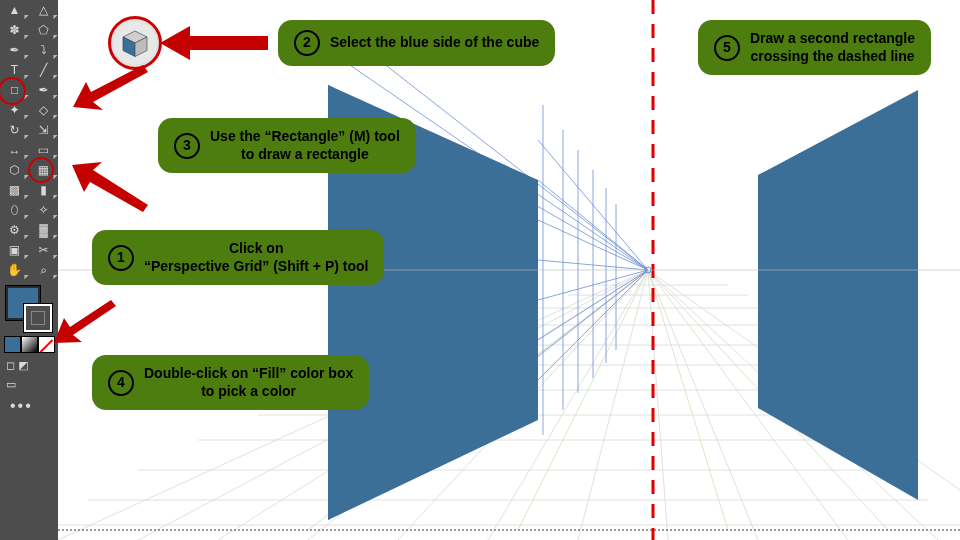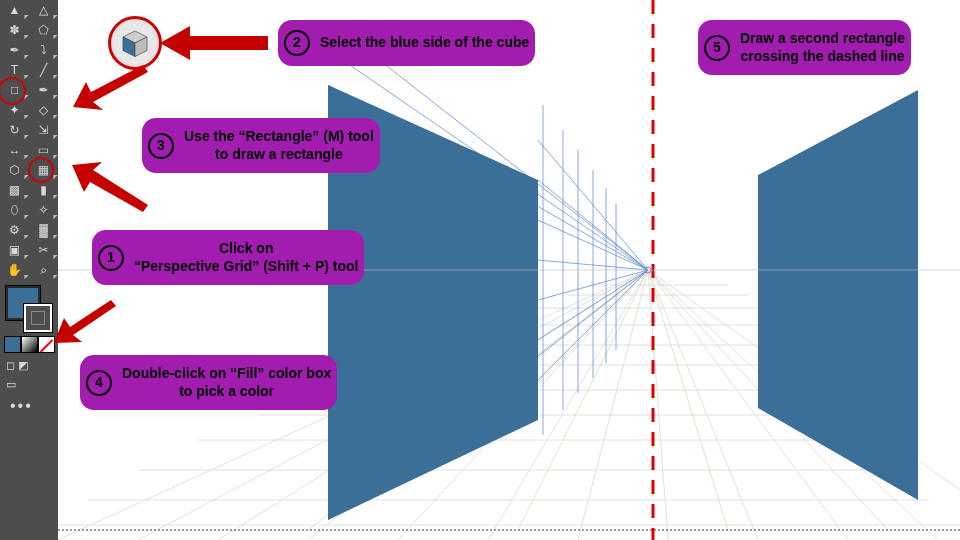--- a/index.html
+++ b/index.html
@@ -17,21 +17,21 @@
   #stroke-box::before{content:"";position:absolute;left:-3px;top:-3px;right:-3px;bottom:-3px;border:1px solid #000}
   .mini-row{display:flex;margin:4px 0 0 4px;gap:0px}
   .mini{width:15px;height:15px;border:1px solid #000}
   .mini.color{background:#3c6f97}
   .mini.grad{background:linear-gradient(135deg,#fff,#000)}
   .mini.none{background:#fff;position:relative}
   .mini.none::after{content:"";position:absolute;left:-1px;right:-1px;top:50%;border-top:2px solid red;transform:rotate(-45deg)}
   .extra{color:#d8d8d8;font-size:11px;margin:6px 0 0 6px}
   .dots{color:#d8d8d8;margin:6px 0 0 10px;letter-spacing:2px}
   
-  .callout{position:absolute;background:#a21caf;border-radius:14px;padding:10px 6px;text-align:center;font-weight:700;font-size:14px;line-height:1.25;color:#000;box-shadow:0 0 0 transparent;white-space:nowrap}
+  .callout{position:absolute;background:#4d7c0f;border-radius:14px;padding:10px 16px;text-align:center;font-weight:700;font-size:14px;line-height:1.25;color:#000;box-shadow:0 0 0 transparent;white-space:nowrap}
   .callout .num{display:inline-flex;align-items:center;justify-content:center;width:22px;height:22px;border:2px solid #000;border-radius:50%;font-weight:700;font-size:14px;vertical-align:middle;margin-right:10px}
   .callout.two-line .text{display:inline-block;vertical-align:middle;text-align:center}
   
   .red-circ{position:absolute;border:2.5px solid #cc0000;border-radius:50%;pointer-events:none}
   
   #plane-widget{position:absolute;left:108px;top:16px;width:48px;height:48px;border:3px solid #cc0000;border-radius:50%;background:radial-gradient(circle,#e8e8e8 60%,#bdbdbd 100%);display:flex;align-items:center;justify-content:center}
   #plane-widget svg{width:30px;height:30px}
   
   .arrow{position:absolute;pointer-events:none}
 </style>
@@ -176,24 +176,24 @@
 <svg class="arrow" style="left:58px;top:150px" width="90" height="65">
   <polygon points="90,55 35,20 44,12 14,15 26,42 32,32 85,62" fill="#c40000"></polygon>
 </svg>
 <svg class="arrow" style="left:48px;top:300px" width="70" height="55">
   <polygon points="68,6 25,35 34,42 6,43 16,18 22,27 63,0" fill="#c40000"></polygon>
 </svg>
 
 <div class="callout" style="left:278px;top:20px">
   <span class="num">2</span><span class="text">Select the blue side of the cube</span>
 </div>
-<div class="callout two-line" style="left:142px;top:118px">
+<div class="callout two-line" style="left:158px;top:118px">
   <span class="num">3</span><span class="text">Use the “Rectangle” (M) tool<br>to draw a rectangle</span>
 </div>
 <div class="callout two-line" style="left:92px;top:230px">
   <span class="num">1</span><span class="text">Click on<br>“Perspective Grid” (Shift + P) tool</span>
 </div>
-<div class="callout two-line" style="left:80px;top:355px">
+<div class="callout two-line" style="left:92px;top:355px">
   <span class="num">4</span><span class="text">Double-click on “Fill” color box<br>to pick a color</span>
 </div>
 <div class="callout two-line" style="left:698px;top:20px">
   <span class="num">5</span><span class="text">Draw a second rectangle<br>crossing the dashed line</span>
 </div>
 
 </body></html>

